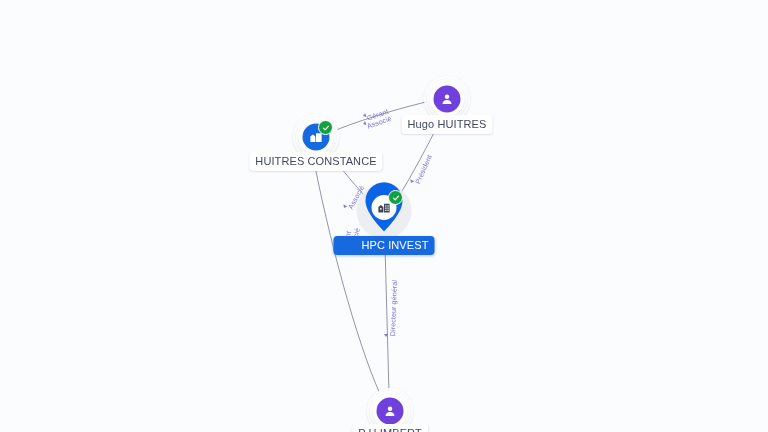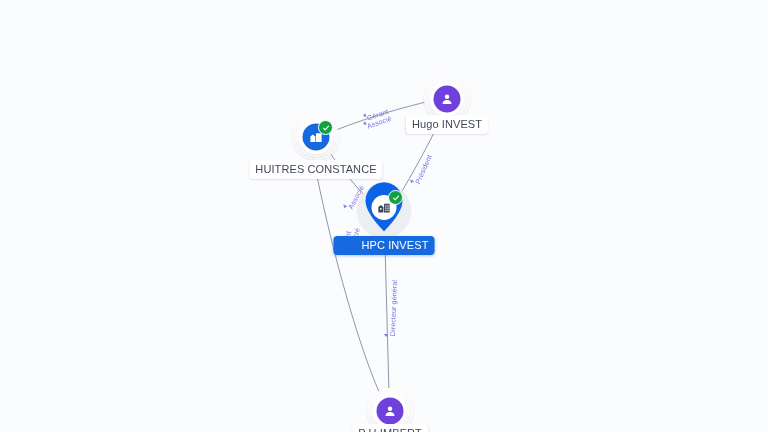--- a/index.html
+++ b/index.html
@@ -206,33 +206,33 @@
             <rect x="17.5" y="15.5" width="2" height="2" fill="#ffffff"></rect>
             <rect x="5.6" y="13" width="2.6" height="2.4" fill="#ffffff"></rect>
           </svg>
         </div>
         <div class="badge-check">
           <svg width="8" height="8" viewBox="0 0 24 24" aria-hidden="true">
             <path d="M4.5 12.5l5 5 10-11" stroke="#ffffff" stroke-width="3.4" fill="none" stroke-linecap="round" stroke-linejoin="round"></path>
           </svg>
         </div>
       </div>
-      <div class="node-label" style="left: 316px; top: 160px;">HUITRES CONSTANCE</div>
+      <div class="node-label" style="left: 316px; top: 152px;">HUITRES CONSTANCE</div>
       <div class="node" style="left: 447px; top: 99px;">
         <div class="halo r1"></div>
         <div class="halo r2"></div>
         <div class="halo r3"></div>
         <div class="disc person">
           <svg width="15" height="15" viewBox="0 0 24 24" aria-hidden="true">
             <circle cx="12" cy="8.3" r="3.6" fill="#ffffff"></circle>
             <path d="M4.8 20c0-4.1 3.3-6.4 7.2-6.4S19.2 15.9 19.2 20z" fill="#ffffff"></path>
           </svg>
         </div>
       </div>
-      <div class="node-label" style="left: 447px; top: 115px;">Hugo INVEST</div>
+      <div class="node-label" style="left: 447px; top: 115px;">Hugo HUITRES</div>
       <div class="pin-wrap" style="left: 384px; top: 211px;">
         <div class="pin-glow"></div>
         <div class="pin-shape"><svg width="42" height="52" viewBox="0 0 42 52" aria-hidden="true">
             <path d="M21 1.5C10.8 1.5 2.5 9.8 2.5 20c0 12 14.5 26.5 18.5 30.5C25 46.5 39.5 32 39.5 20 C39.5 9.8 31.2 1.5 21 1.5z" fill="#0b63e5"></path>
           </svg></div>
         <div class="pin-inner">
           <svg width="15" height="15" viewBox="0 0 24 24" fill="none" aria-hidden="true">
             <path d="M3 20h8v-9l-4-3-4 3v9z" fill="#3e4759"></path>
             <path d="M12 20h9V6h-9v14z" fill="#3e4759"></path>
             <rect x="14" y="8.5" width="2" height="2" fill="#ffffff"></rect>

